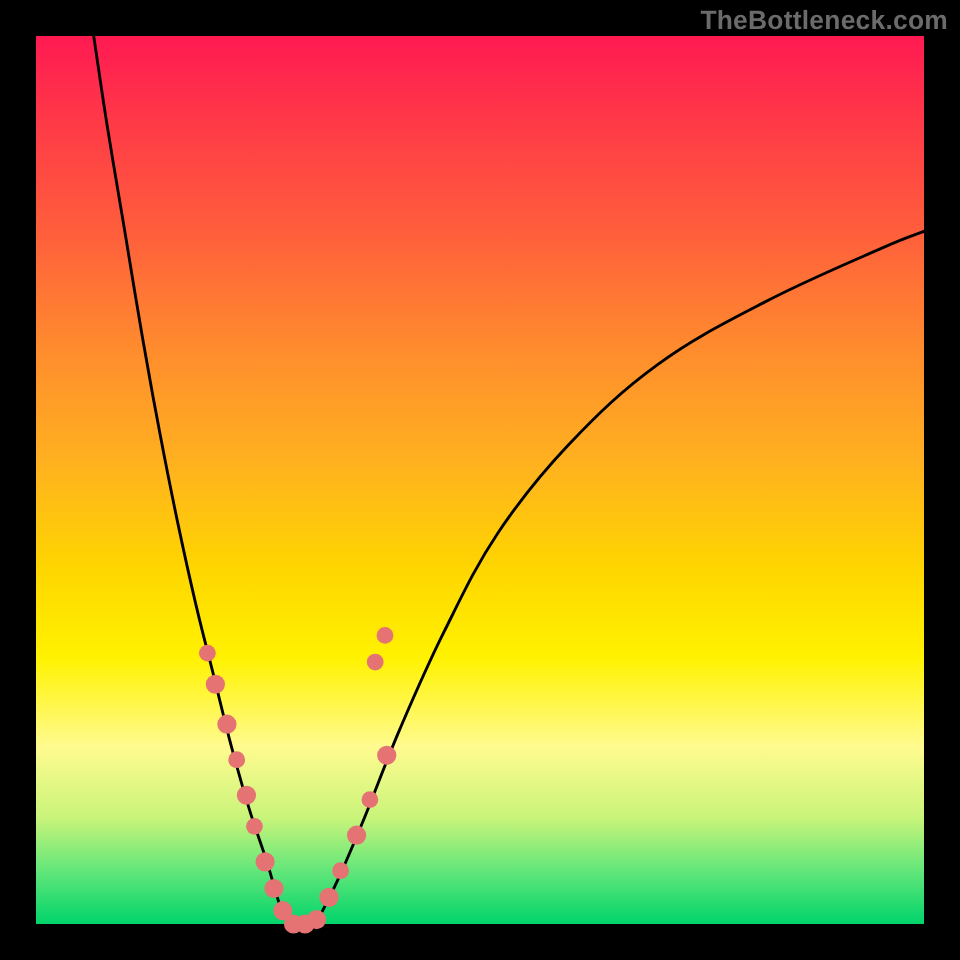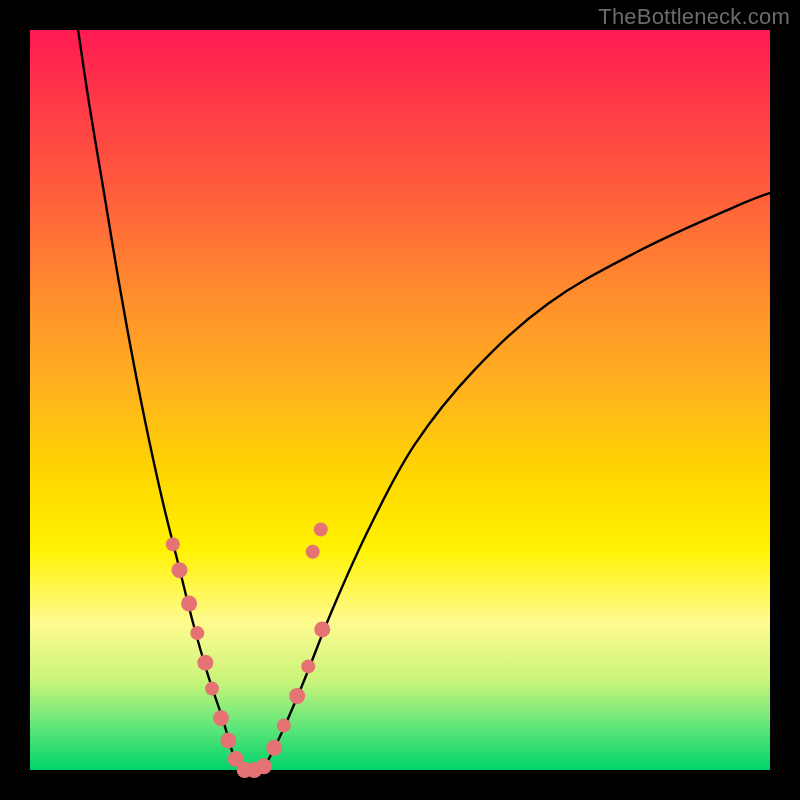--- a/index.html
+++ b/index.html
@@ -37,21 +37,21 @@
       #63e67a 94%,
       #00d46a 100%
     );
   }
   .watermark {
     position: absolute;
     top: 4px;
     right: 10px;
     color: #6b6b6b;
     font-size: 22px;
-    font-weight: 400;
+    font-weight: 700;
     letter-spacing: 0.2px;
     user-select: none;
   }
   svg.curve {
     position: absolute;
     left: 0;
     top: 0;
     width: 740px;
     height: 740px;
     overflow: visible;

